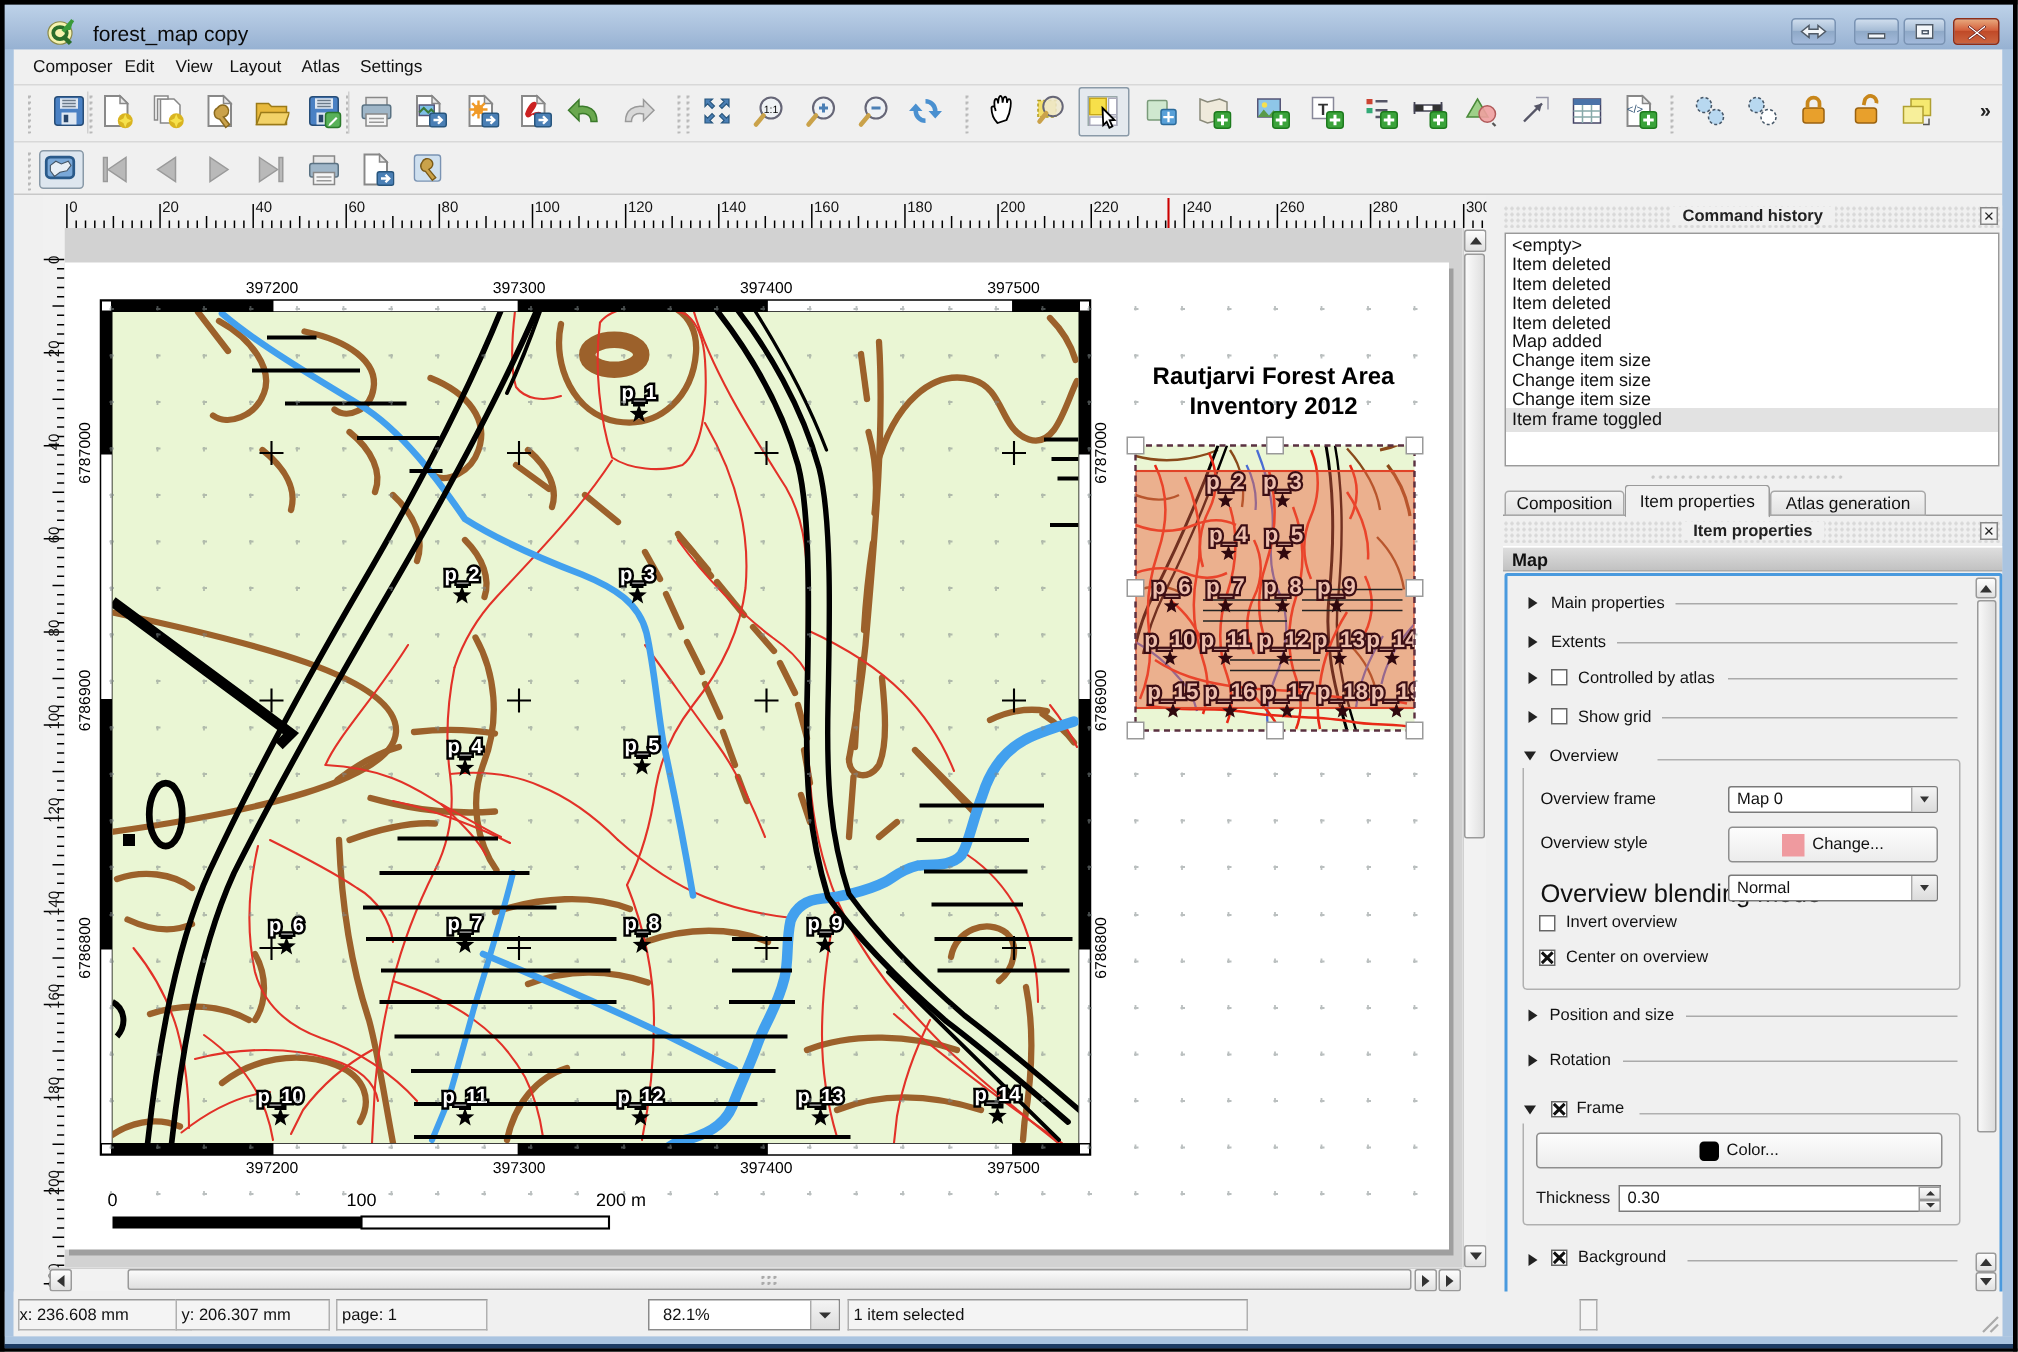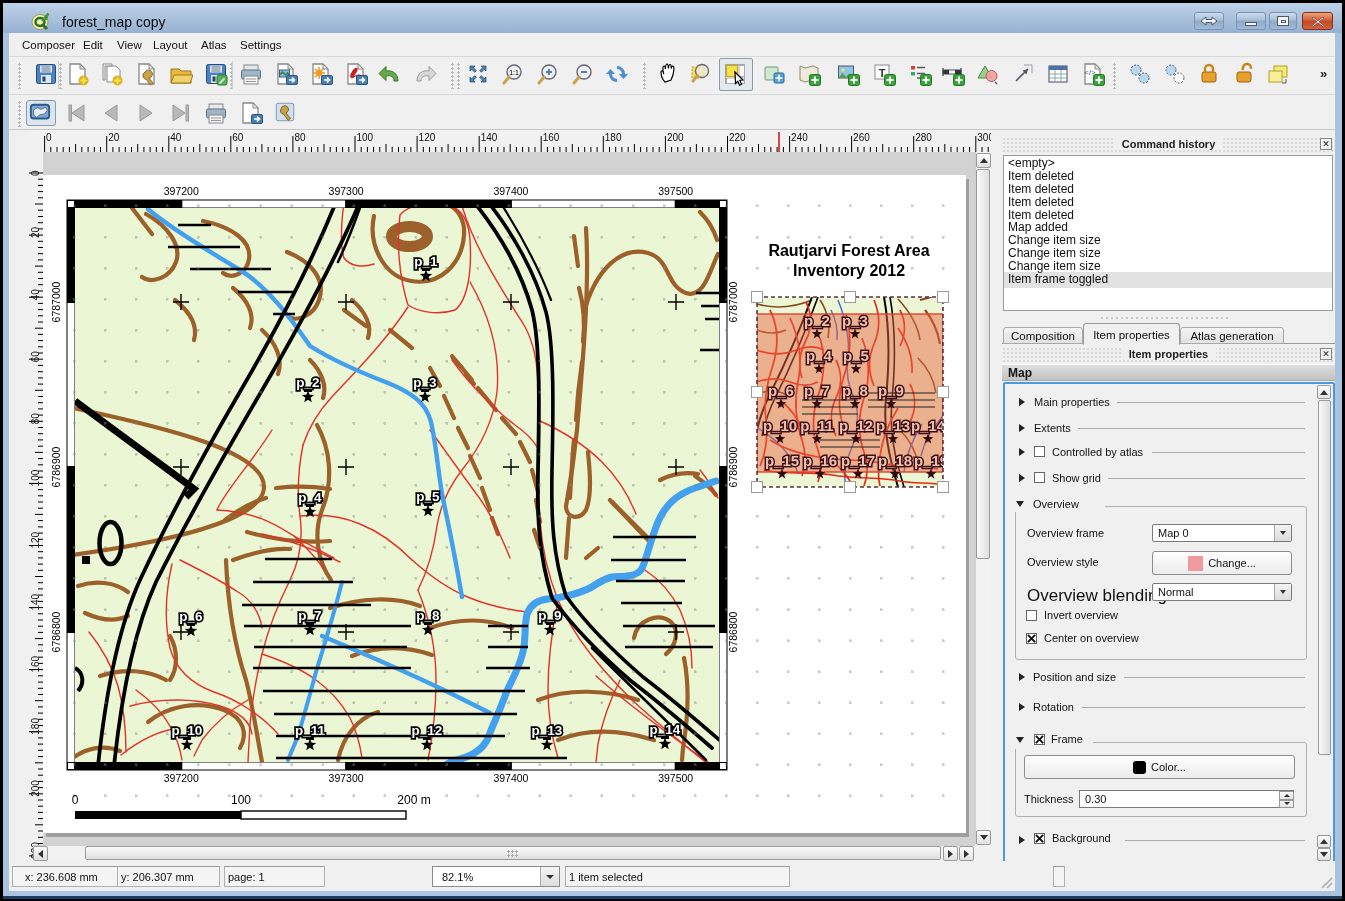--- a/index.html
+++ b/index.html
@@ -1059,27 +1059,27 @@
   </div>
 <div style="position:absolute;left:1019px;top:836px;width:0;height:0;border-left:6px solid #222;border-top:4.5px solid transparent;border-bottom:4.5px solid transparent"></div>
 <div style="position:absolute;left:1034px;top:833px;width:11px;height:11px;background:#fff;border:1px solid #666;display:flex;align-items:center;justify-content:center">
     <svg width="9" height="9" viewBox="0 0 10 10">
       <path d="M1,1 L9,9 M9,1 L1,9" stroke="#111" stroke-width="2.2"></path>
     </svg>
   </div>
 <div style="position:absolute;left:1052px;top:832px;font-size:11px;color:#111;white-space:nowrap">Background</div>
 <div style="position:absolute;left:1125px;top:840px;width:180px;height:1px;background:#aaa"></div>
 <div style="position:absolute;left:3px;top:861px;width:1339px;height:30px;background:#f0f0f0"></div>
-<div style="position:absolute;left:12px;top:866px;width:116px;height:21px;background:#f4f4f4;border:1px solid #b0b0b0;border-top-color:#9a9a9a;font-size:11px;color:#111;line-height:20px;padding-left:12px">x: 236.608 mm</div>
+<div style="position:absolute;left:12px;top:866px;width:116px;height:21px;background:#f4f4f4;border:1px solid #b0b0b0;border-top-color:#9a9a9a;font-size:11px;color:#111;line-height:20px;padding-left:0">x: 236.608 mm</div>
 <div style="position:absolute;left:117px;top:866px;width:103px;height:21px;background:#f4f4f4;border:1px solid #b0b0b0;border-top-color:#9a9a9a;font-size:11px;color:#111;line-height:20px;padding-left:3px">y: 206.307 mm</div>
 <div style="position:absolute;left:224px;top:866px;width:101px;height:21px;background:#f4f4f4;border:1px solid #b0b0b0;border-top-color:#9a9a9a;font-size:11px;color:#111;line-height:20px;padding-left:3px">page: 1</div>
 <div style="position:absolute;left:432px;top:866px;width:128px;height:21px;background:#fff;border:1px solid #8a8a8a;font-size:11px;line-height:20px;padding-left:9px;color:#111">82.1%<div style="position:absolute;right:0;top:0;width:19px;height:19px;background:linear-gradient(#f4f4f4,#ddd);border-left:1px solid #aaa;display:flex;align-items:center;justify-content:center">
       <div style="width:0;height:0;border-top:4.5px solid #333;border-left:4px solid transparent;border-right:4px solid transparent"></div>
     </div></div>
-<div style="position:absolute;left:565px;top:866px;width:225px;height:21px;background:#f4f4f4;border:1px solid #b0b0b0;border-top-color:#9a9a9a;font-size:11px;color:#111;line-height:20px;padding-left:3px">1 item selected</div>
+<div style="position:absolute;left:565px;top:866px;width:267px;height:21px;background:#f4f4f4;border:1px solid #b0b0b0;border-top-color:#9a9a9a;font-size:11px;color:#111;line-height:20px;padding-left:3px">1 item selected</div>
 <div style="position:absolute;left:1053px;top:866px;width:12px;height:21px;background:#f4f4f4;border:1px solid #b0b0b0;border-top-color:#9a9a9a;font-size:11px;color:#111;line-height:20px;padding-left:3px"></div>
 <svg style="position:absolute;left:1320px;top:876px" width="13" height="13">
     <path d="M12,2 L2,12 M12,7 L7,12" stroke="#aaa" stroke-width="1.5"></path>
   </svg>
 <div style="position:absolute;left:3px;top:891px;width:1339px;height:6px;background:#aac4e0"></div>
 <div style="position:absolute;left:3px;top:896px;width:1339px;height:3px;background:#1d3c64"></div>
 <div style="position:absolute;left:0;top:899px;width:1345px;height:2px;background:#000"></div>
 <div style="position:absolute;left:3px;top:33px;width:6px;height:858px;background:#aac4e0"></div>
 <div style="position:absolute;left:1335px;top:33px;width:7px;height:858px;background:#aac4e0"></div>
 <div style="position:absolute;left:0;top:0;width:3px;height:901px;background:#000"></div>

